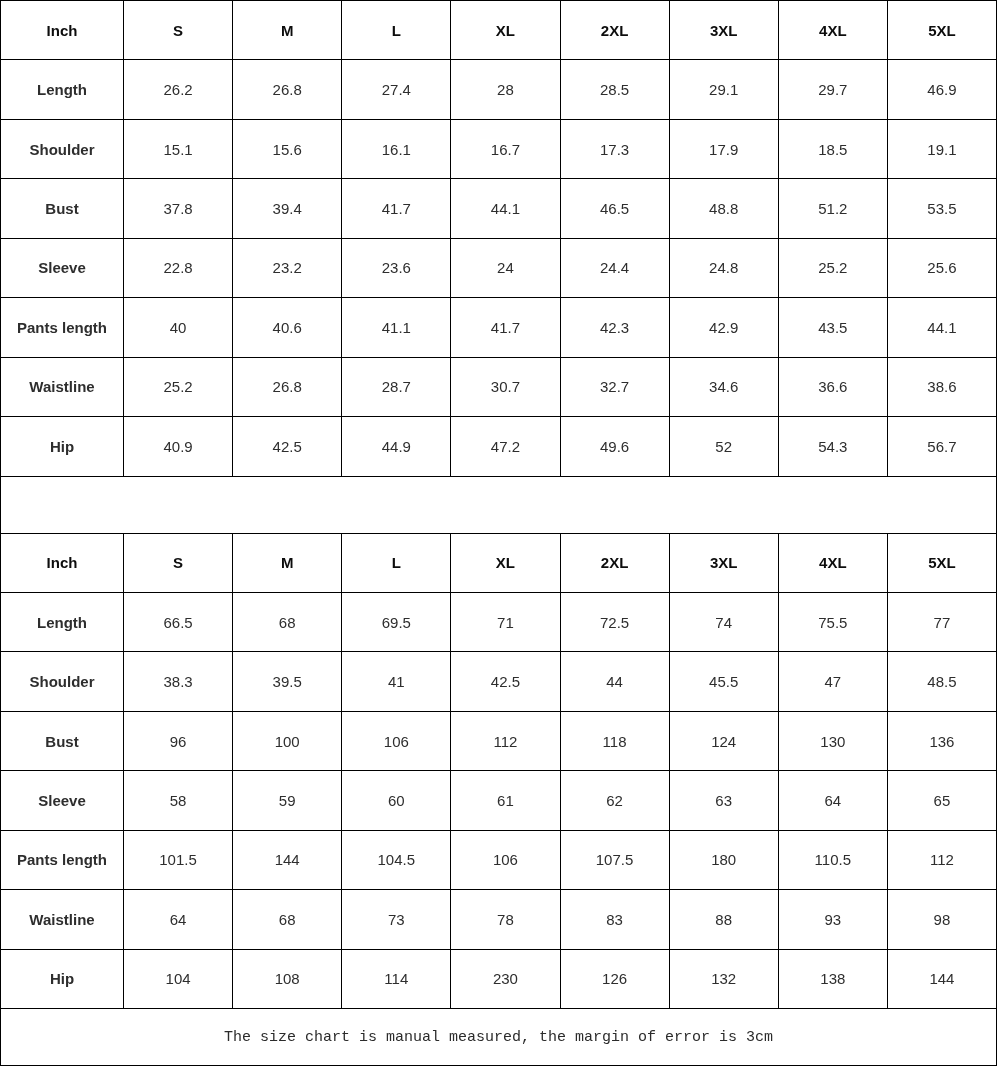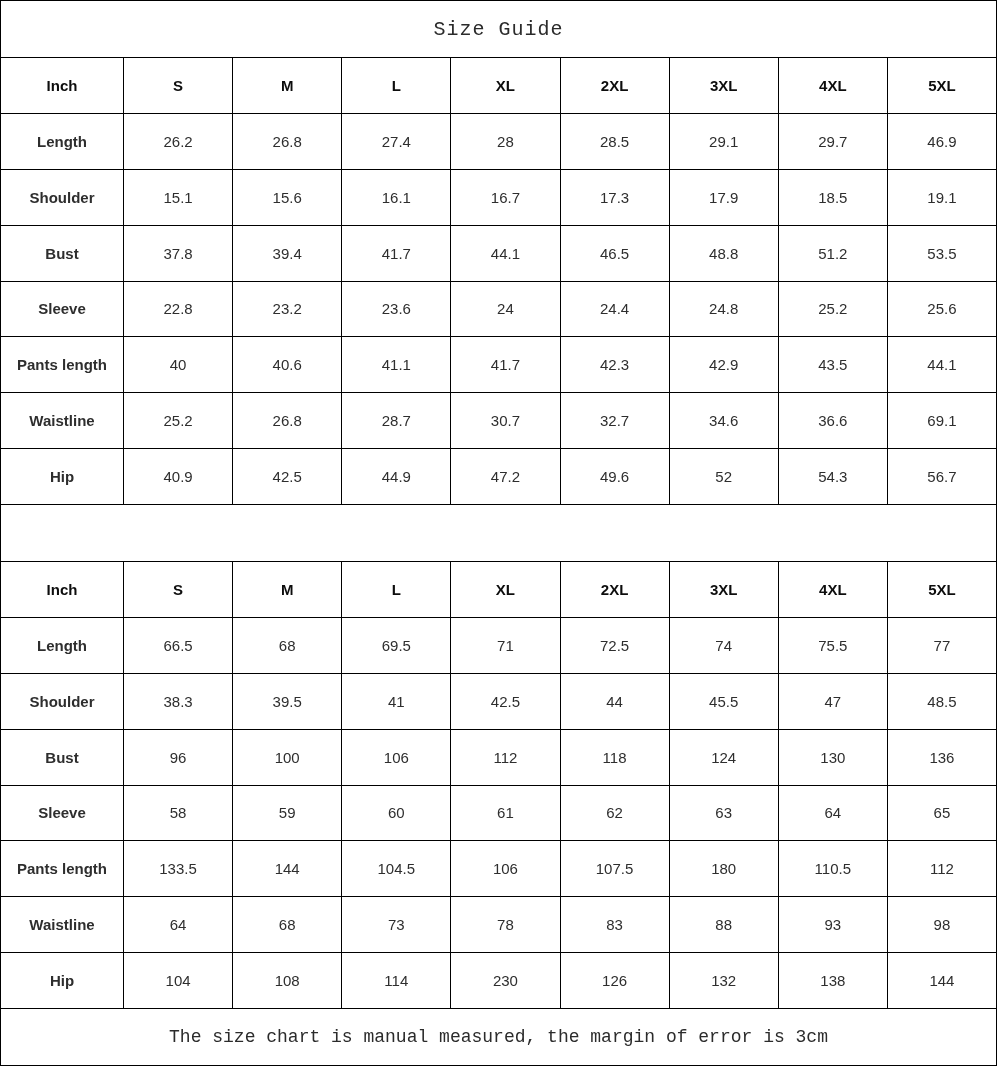--- a/index.html
+++ b/index.html
@@ -45,21 +45,21 @@
   }
   td.label-cell {
     font-weight: bold;
     color: #0d0d0d;
   }
   tr.spacer-row td {
     height: 56px;
   }
   tr.footer-row td {
     font-family: "Liberation Mono", "DejaVu Sans Mono", monospace;
-    font-size: 18px;
+    font-size: 15px;
     color: #2b2b2b;
     height: 56px;
   }
   col.label-col { width: 123px; }
 </style>
 </head>
 <body>
 
 <div class="size-guide">
   <table class="size-table">
@@ -68,23 +68,20 @@
       <col>
         <col>
         <col>
         <col>
         <col>
         <col>
         <col>
         <col>
     </colgroup>
     <tbody id="table-body">
-      <tr class="title-row">
-        <td colspan="9">Size Guide</td>
-      </tr>
       <tr class="header-row">
           <td class="label-cell">Inch</td>
           <td>S</td>
           <td>M</td>
           <td>L</td>
           <td>XL</td>
           <td>2XL</td>
           <td>3XL</td>
           <td>4XL</td>
           <td>5XL</td>
@@ -146,21 +143,21 @@
         </tr>
         <tr>
           <td class="label-cell">Waistline</td>
           <td>25.2</td>
           <td>26.8</td>
           <td>28.7</td>
           <td>30.7</td>
           <td>32.7</td>
           <td>34.6</td>
           <td>36.6</td>
-          <td>69.1</td>
+          <td>38.6</td>
         </tr>
         <tr>
           <td class="label-cell">Hip</td>
           <td>40.9</td>
           <td>42.5</td>
           <td>44.9</td>
           <td>47.2</td>
           <td>49.6</td>
           <td>52</td>
           <td>54.3</td>
@@ -219,21 +216,21 @@
           <td>59</td>
           <td>60</td>
           <td>61</td>
           <td>62</td>
           <td>63</td>
           <td>64</td>
           <td>65</td>
         </tr>
         <tr>
           <td class="label-cell">Pants length</td>
-          <td>133.5</td>
+          <td>101.5</td>
           <td>144</td>
           <td>104.5</td>
           <td>106</td>
           <td>107.5</td>
           <td>180</td>
           <td>110.5</td>
           <td>112</td>
         </tr>
         <tr>
           <td class="label-cell">Waistline</td>

